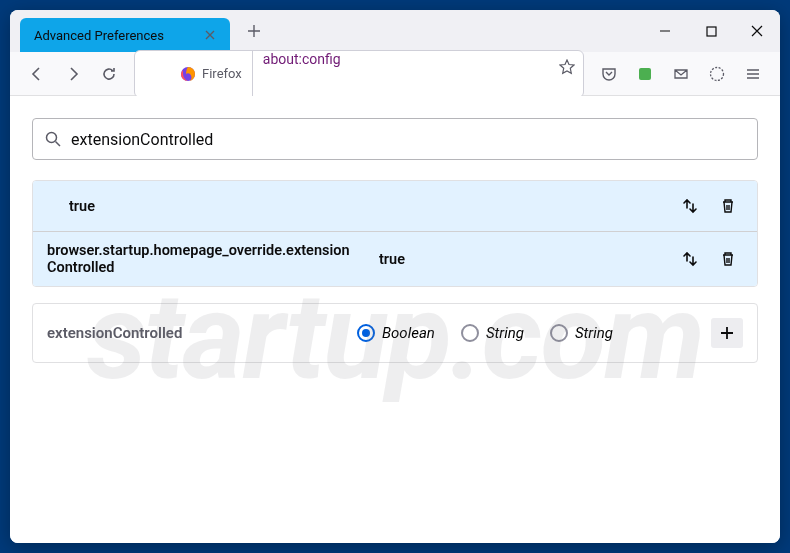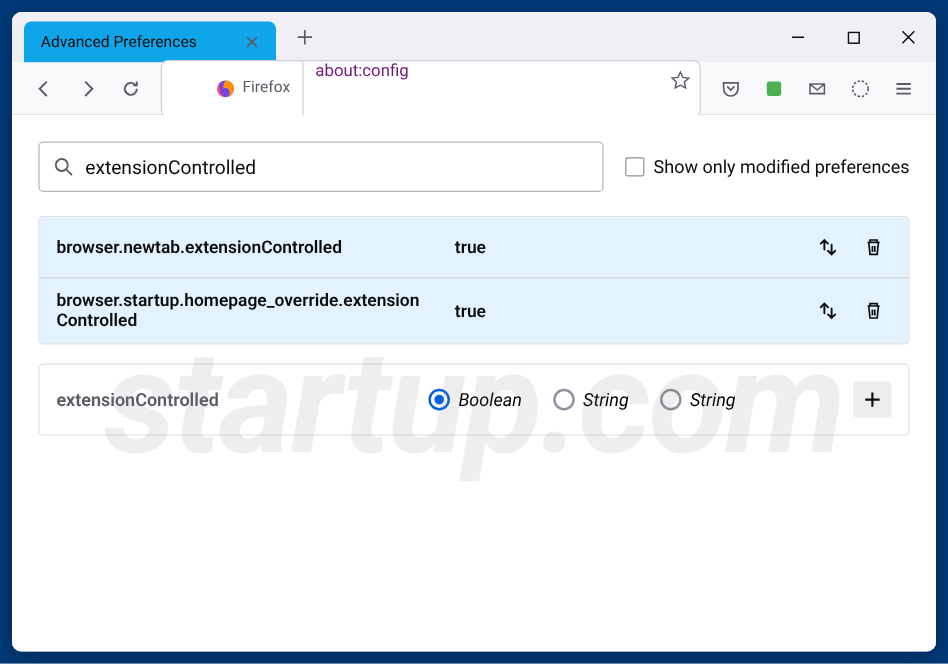--- a/index.html
+++ b/index.html
@@ -146,29 +146,24 @@
     <div class="watermark">startup.com</div>
 
     <div class="search-row">
       <div class="search-box">
         <svg class="search-ico" viewBox="0 0 16 16">
             <circle cx="6.5" cy="6.5" r="5" stroke="#5b5b66" stroke-width="1.5" fill="none"></circle>
             <path d="M10.5 10.5L15 15" stroke="#5b5b66" stroke-width="1.5"></path>
           </svg>
         <input class="search-input" value="extensionControlled" style="">
       </div>
-      <label class="chk-row">
-        <span class="chk"></span>
-        <span>Show only modified preferences</span>
-      </label>
     </div>
 
     <div class="pref-table">
       <div class="pref-row modified">
-        <div class="pref-name">browser.newtab.extensionControlled</div>
         <div class="pref-val">true</div>
         <div class="pref-actions">
           <div class="icon-btn">
               <svg width="18" height="18" viewBox="0 0 18 18">
                 <path d="M3 6l3-3 3 3M6 3v8 M15 12l-3 3-3-3M12 15V7" stroke="#0c0c0d" stroke-width="1.6" fill="none" stroke-linecap="round"></path>
               </svg>
             </div>
           <div class="icon-btn">
               <svg width="16" height="16" viewBox="0 0 16 16">
                 <path d="M3 4h10M5 4V2h6v2M4 4l1 10h6l1-10M7 7v5M9 7v5" stroke="#0c0c0d" stroke-width="1.4" fill="none"></path>

